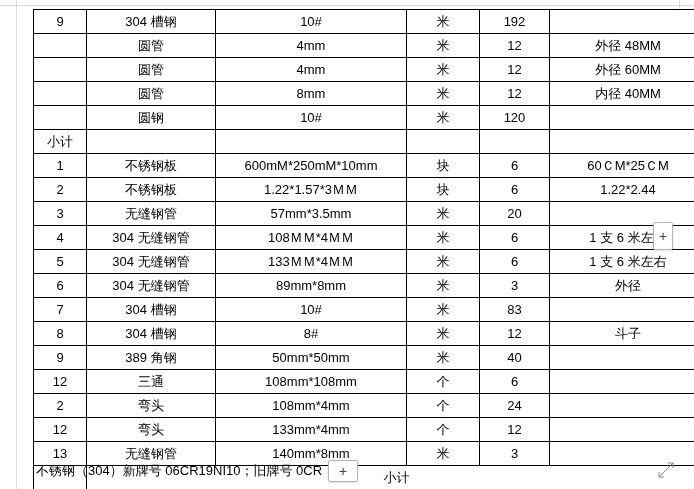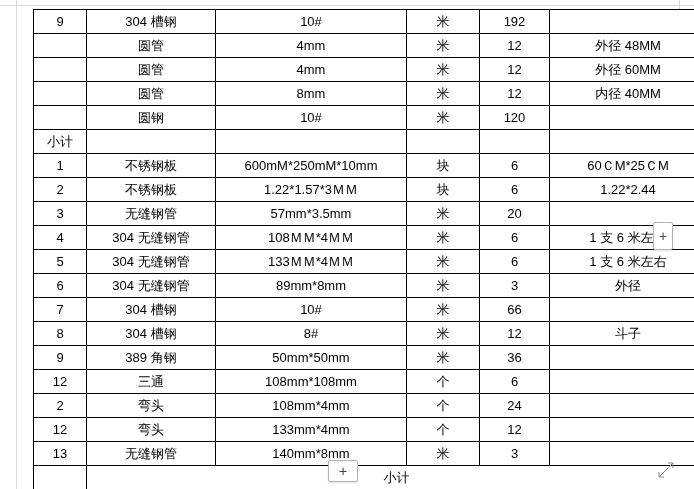--- a/index.html
+++ b/index.html
@@ -231,37 +231,37 @@
         <td class="c2">89mm*8mm</td>
         <td class="c3">米</td>
         <td class="c4">3</td>
         <td class="c5">外径</td>
       </tr>
       <tr>
         <td class="c0">7</td>
         <td class="c1">304 槽钢</td>
         <td class="c2">10#</td>
         <td class="c3">米</td>
-        <td class="c4">66</td>
+        <td class="c4">83</td>
         <td class="c5"></td>
       </tr>
       <tr>
         <td class="c0">8</td>
         <td class="c1">304 槽钢</td>
         <td class="c2">8#</td>
         <td class="c3">米</td>
         <td class="c4">12</td>
         <td class="c5">斗子</td>
       </tr>
       <tr>
         <td class="c0">9</td>
         <td class="c1">389 角钢</td>
         <td class="c2">50mm*50mm</td>
         <td class="c3">米</td>
-        <td class="c4">36</td>
+        <td class="c4">40</td>
         <td class="c5"></td>
       </tr>
       <tr>
         <td class="c0">12</td>
         <td class="c1">三通</td>
         <td class="c2">108mm*108mm</td>
         <td class="c3">个</td>
         <td class="c4">6</td>
         <td class="c5"></td>
       </tr>
@@ -290,20 +290,21 @@
         <td class="c5"></td>
       </tr>
       <tr>
         <td class="c0"></td>
         <td class="wide-merge" colspan="5">小计</td>
       </tr>
 
     </tbody>
   </table>
 
+  <div class="note-row">不锈钢（304）新牌号 06CR19NI10；旧牌号 0CR</div>
 
   <div class="side-handle">+</div>
   <div class="bottom-handle">+</div>
 
   <div class="resize-corner">
     <svg width="16" height="16" viewBox="0 0 16 16">
       <path d="M1 15 L15 1" stroke="#888888" stroke-width="1" fill="none"></path>
       <path d="M15 1 L15 6 M15 1 L10 1" stroke="#888888" stroke-width="1" fill="none"></path>
       <path d="M1 15 L1 10 M1 15 L6 15" stroke="#888888" stroke-width="1" fill="none"></path>
     </svg>

